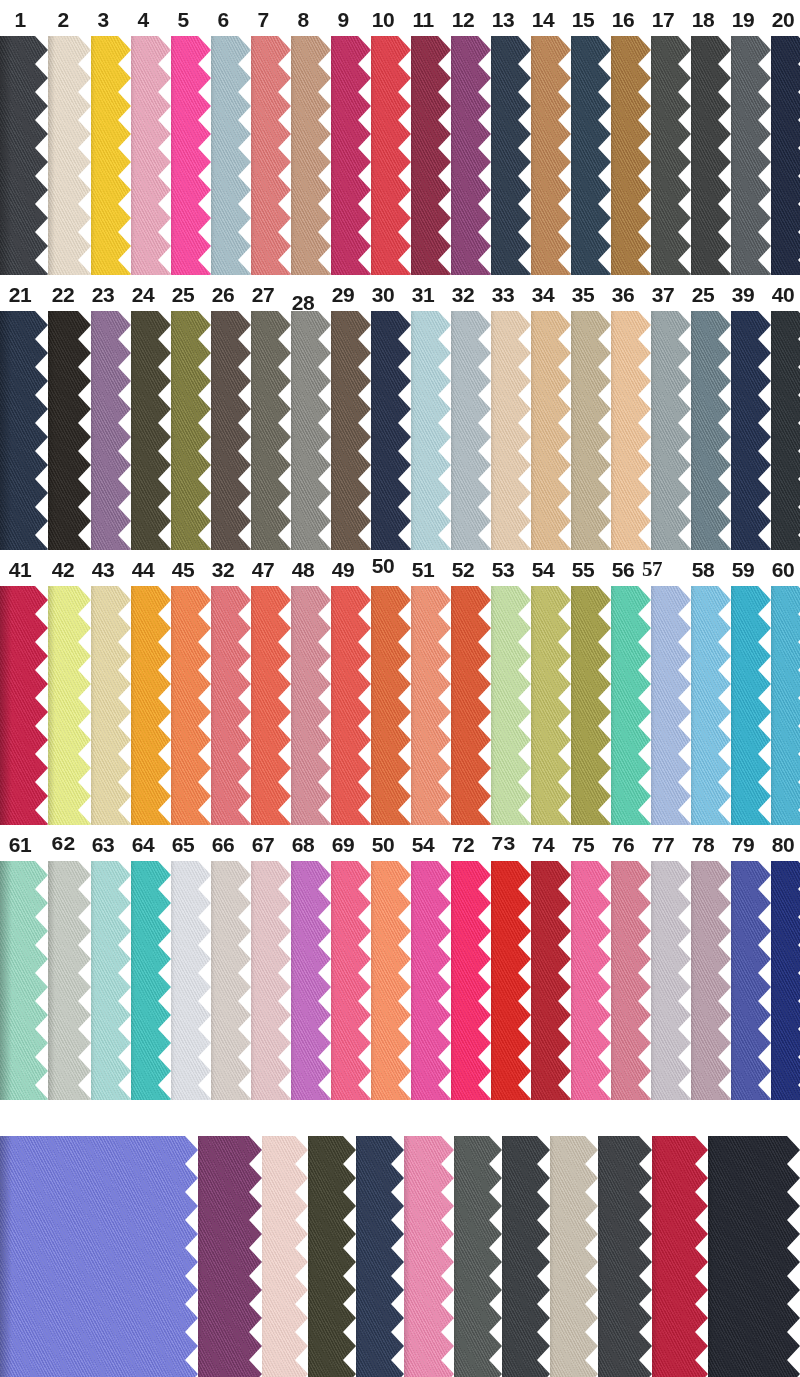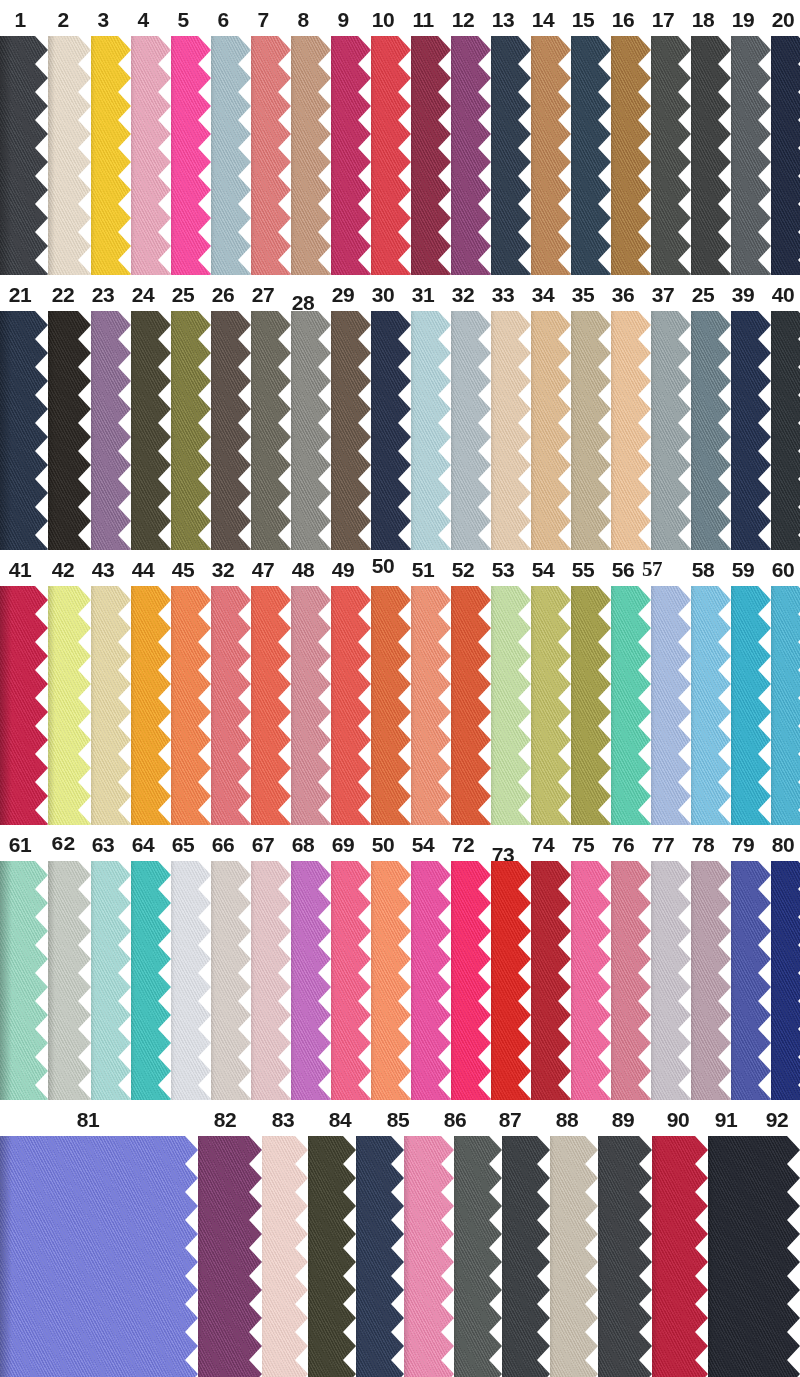--- a/index.html
+++ b/index.html
@@ -1077,21 +1077,21 @@
       <div class="label" style="left: 103px; top: 9px;">63</div>
       <div class="label" style="left: 143px; top: 9px;">64</div>
       <div class="label" style="left: 183px; top: 9px;">65</div>
       <div class="label" style="left: 223px; top: 9px;">66</div>
       <div class="label" style="left: 263px; top: 9px;">67</div>
       <div class="label" style="left: 303px; top: 9px;">68</div>
       <div class="label" style="left: 343px; top: 9px;">69</div>
       <div class="label" style="left: 383px; top: 9px;">50</div>
       <div class="label" style="left: 423px; top: 9px;">54</div>
       <div class="label" style="left: 463px; top: 9px;">72</div>
-      <div class="label" style="left: 503px; top: 19px;">73</div>
+      <div class="label" style="left: 503px; top: 9px; font-family: Liberation Mono, monospace;">73</div>
       <div class="label" style="left: 543px; top: 9px;">74</div>
       <div class="label" style="left: 583px; top: 9px;">75</div>
       <div class="label" style="left: 623px; top: 9px; text-align: center;">76</div>
       <div class="label" style="left: 663px; top: 9px;">77</div>
       <div class="label" style="left: 703px; top: 9px;">78</div>
       <div class="label" style="left: 743px; top: 9px;">79</div>
       <div class="label" style="left: 783px; top: 9px;">80</div>
     </div>
     <div class="row" style="top: 1136px; height: 241px;">
       <div class="swatch" title="81" style="left: 0px; width: 198px; z-index: 100;">
@@ -1221,27 +1221,13 @@
         <div class="weave"></div>
         <div class="shade"></div>
         <div class="zig">
           <svg width="13" height="241" viewBox="0 0 13 241" preserveAspectRatio="none" style="display: block;">
             <polygon points="13,0 0,0 13,14 0,28 13,42 0,56 13,70 0,84 13,98 0,112 13,126 0,140 13,154 0,168 13,182 0,196 13,210 0,224 13,238 0,252 13,266 0,280  13,269" fill="#ffffff"></polygon>
           </svg>
         </div>
       </div>
       <div class="watermark" style="top: 109px;">GUANGZHOU NANXING TEXTILES CO., LTD.</div>
     </div>
-    <div class="label-band" style="top: 1100px; height: 36px;">
-      <div class="label" style="left: 88px; top: 9px;">81</div>
-      <div class="label" style="left: 225px; top: 9px;">82</div>
-      <div class="label" style="left: 283px; top: 9px;">83</div>
-      <div class="label" style="left: 340px; top: 9px;">84</div>
-      <div class="label" style="left: 398px; top: 9px;">85</div>
-      <div class="label" style="left: 455px; top: 9px;">86</div>
-      <div class="label" style="left: 510px; top: 9px;">87</div>
-      <div class="label" style="left: 567px; top: 9px;">88</div>
-      <div class="label" style="left: 623px; top: 9px;">89</div>
-      <div class="label" style="left: 678px; top: 9px;">90</div>
-      <div class="label" style="left: 726px; top: 9px;">91</div>
-      <div class="label" style="left: 777px; top: 9px;">92</div>
-    </div>
   </div>
 
 </body></html>

